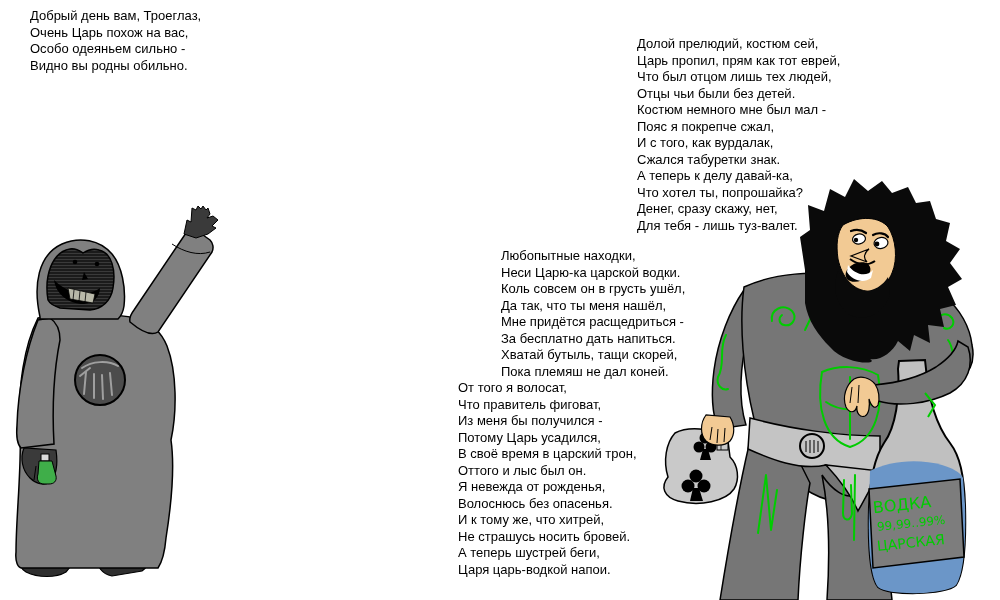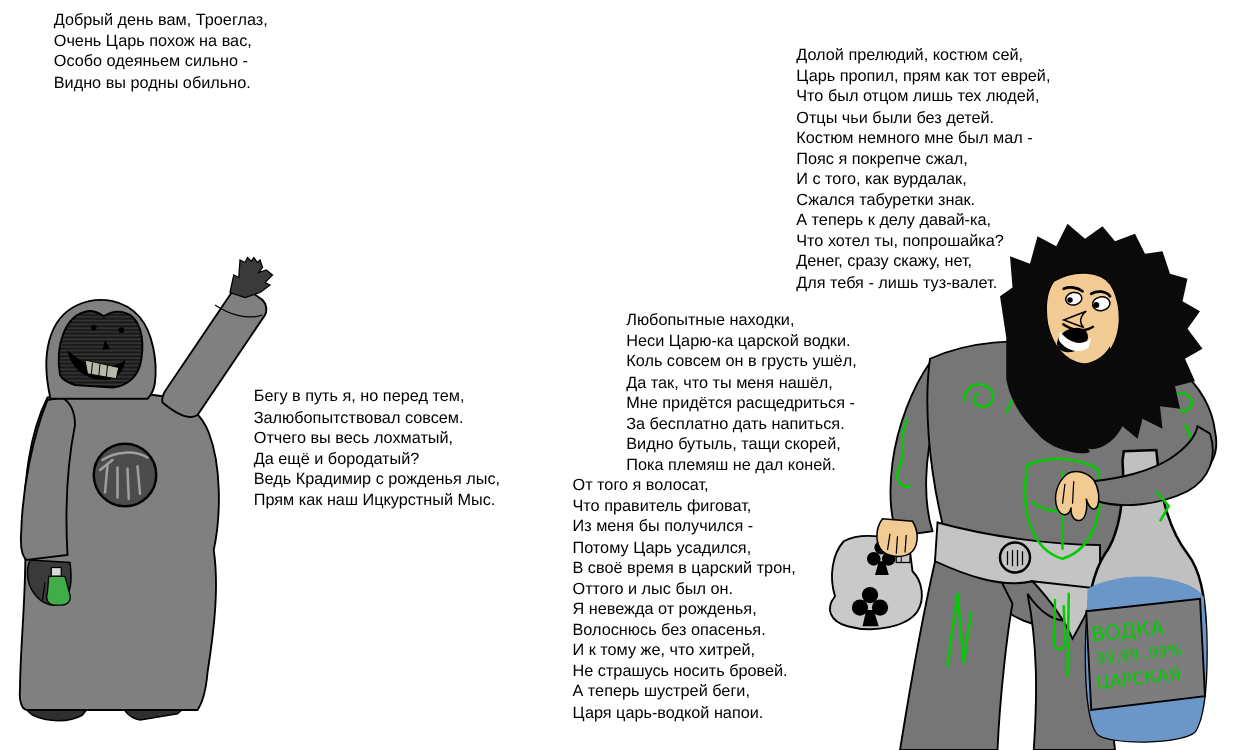--- a/index.html
+++ b/index.html
@@ -15,37 +15,31 @@
   }
   svg{position:absolute;display:block;}
   .figure path,.figure rect,.figure circle,.figure ellipse,.figure polyline{vector-effect:none;}
   text.scrawl{font-family:"DejaVu Sans",sans-serif;fill:var(--doodle_green);}
 </style>
 </head>
 <body>
 
 <div id="canvas">
 
-  <div class="stanza" style="left:43px;top:8px">Добрый день вам, Троеглаз,
+  <div class="stanza" style="left:30px;top:8px">Добрый день вам, Троеглаз,
 Очень Царь похож на вас,
 Особо одеяньем сильно -
 Видно вы родны обильно.</div>
-  <div class="stanza" style="left:203px;top:309px">Бегу в путь я, но перед тем,
-Залюбопытствовал совсем.
-Отчего вы весь лохматый,
-Да ещё и бородатый?
-Ведь Крадимир с рожденья лыс,
-Прям как наш Ицкурстный Мыс.</div>
   <div class="stanza" style="left:501px;top:248px">Любопытные находки,
 Неси Царю-ка царской водки.
 Коль совсем он в грусть ушёл,
 Да так, что ты меня нашёл,
 Мне придётся расщедриться -
 За бесплатно дать напиться.
-Видно бутыль, тащи скорей,
+Хватай бутыль, тащи скорей,
 Пока племяш не дал коней.</div>
   <div class="stanza" style="left:458px;top:380px">От того я волосат,
 Что правитель фиговат,
 Из меня бы получился -
 Потому Царь усадился,
 В своё время в царский трон,
 Оттого и лыс был он.
 Я невежда от рожденья,
 Волоснюсь без опасенья.
 И к тому же, что хитрей,

